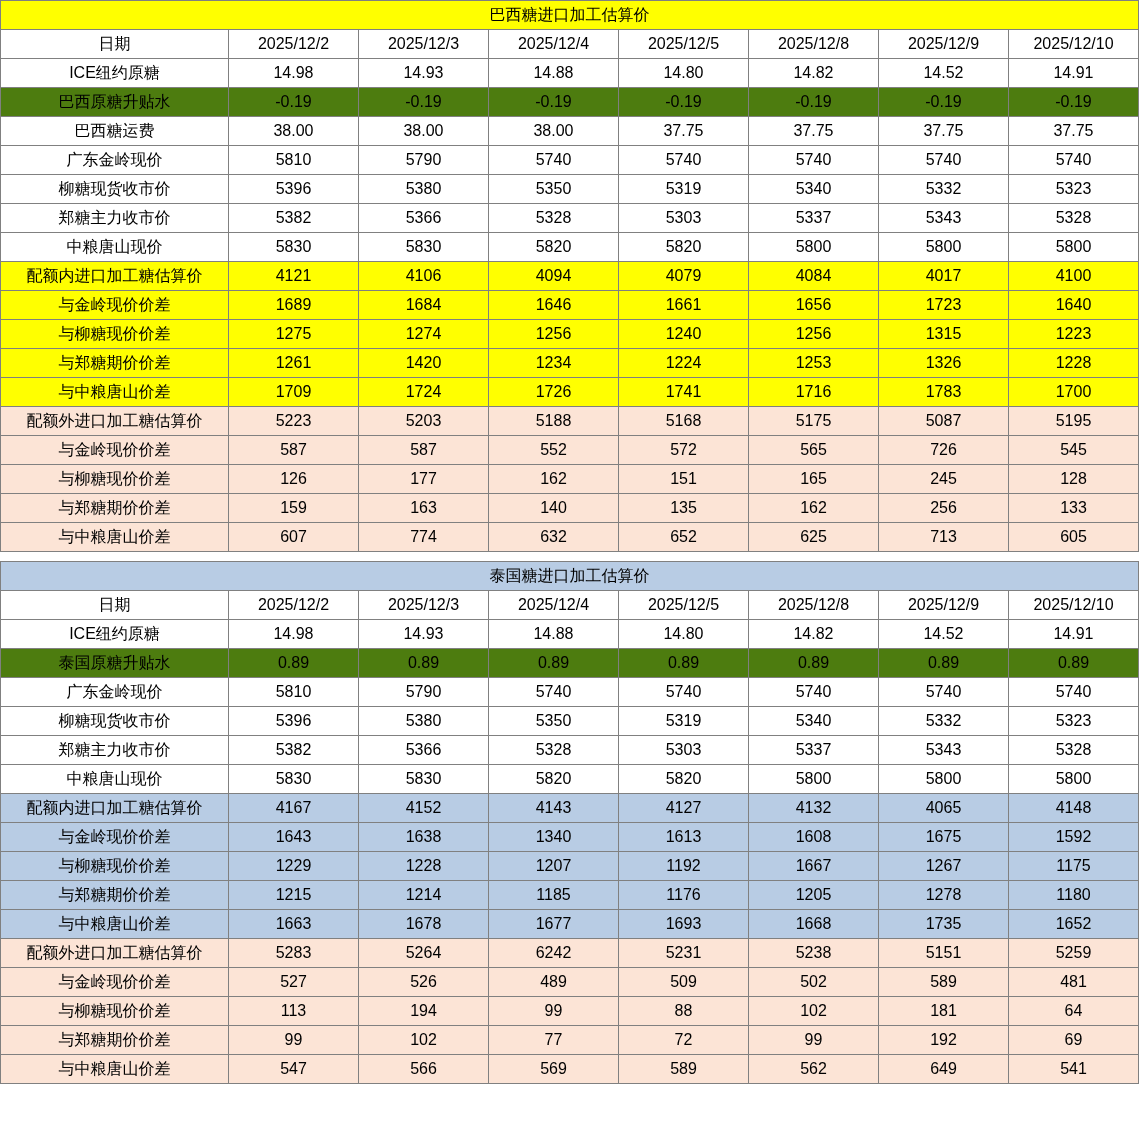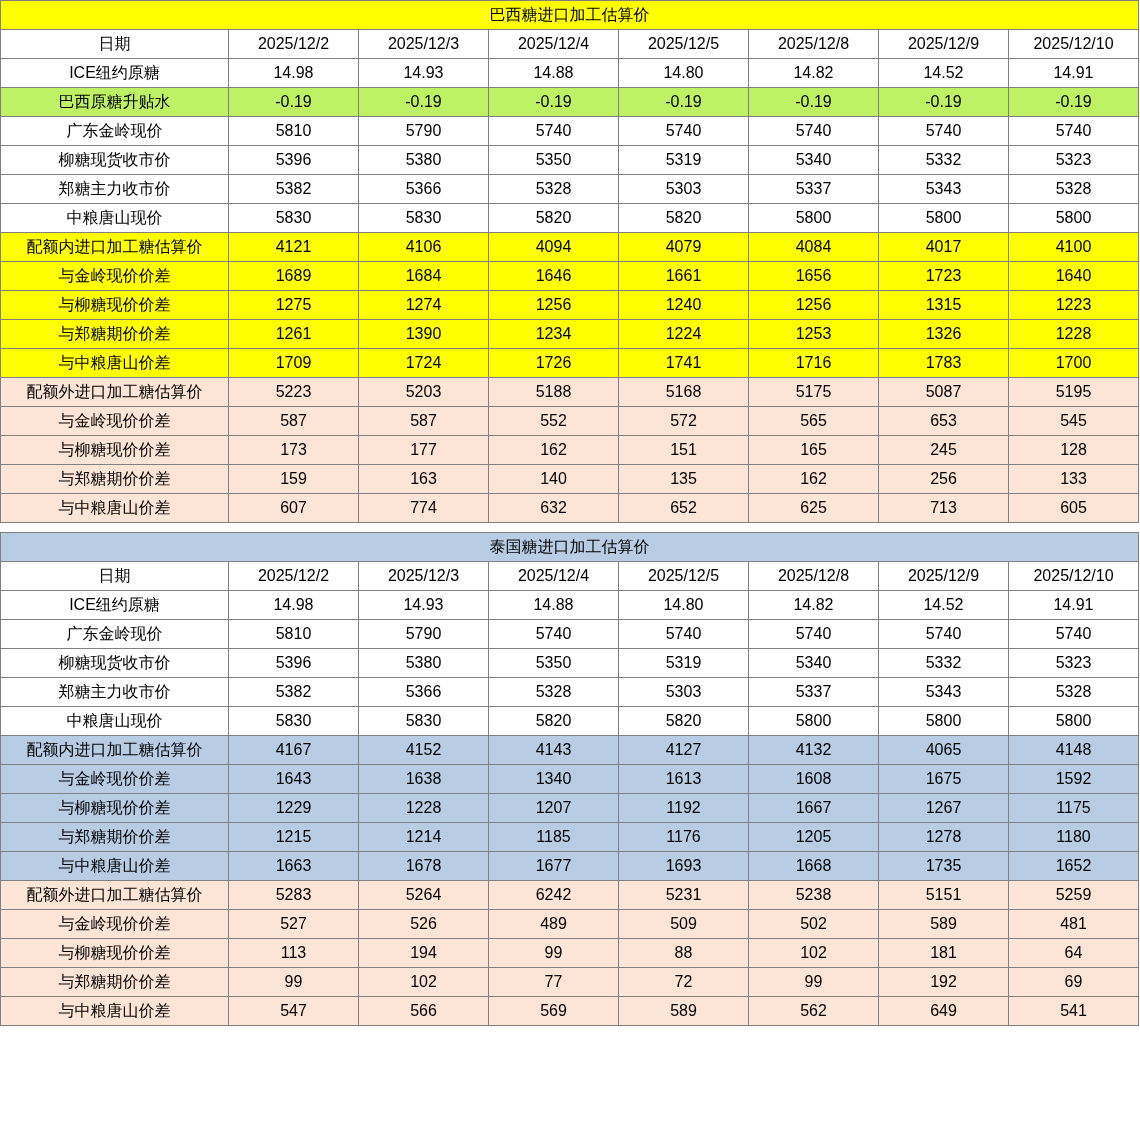--- a/index.html
+++ b/index.html
@@ -39,21 +39,21 @@
   }
   .title-cell {
     font-weight: bold;
     font-size: 17px;
     height: 32px;
   }
   .title-brazil { background: #ffff00; }
   .title-thai { background: #b8cce4; }
 
   .row-plain td { background: #ffffff; }
-  .row-red td { color: #ff0000; background: #bef264; margin-left: 36px; }
+  .row-red td { color: #ff0000; background: #4d7c0f; margin-left: 36px; }
   .row-highlight-yellow td { background: #ffff00; }
   .row-highlight-blue td { background: #b8cce4; }
   .row-peach td { background: #fce4d6; }
 
   .bold-row td { font-weight: bold; }
   .label-bold { font-weight: bold; }
   .gap {
     height: 9px;
     background: #ffffff;
   }
@@ -101,20 +101,30 @@
           <td>巴西原糖升贴水</td>
           <td>-0.19</td>
           <td>-0.19</td>
           <td>-0.19</td>
           <td>-0.19</td>
           <td>-0.19</td>
           <td>-0.19</td>
           <td>-0.19</td>
         </tr>
         <tr class="row-plain">
+          <td>巴西糖运费</td>
+          <td>38.00</td>
+          <td>38.00</td>
+          <td>38.00</td>
+          <td>37.75</td>
+          <td>37.75</td>
+          <td>37.75</td>
+          <td>37.75</td>
+        </tr>
+        <tr class="row-plain">
           <td>广东金岭现价</td>
           <td>5810</td>
           <td>5790</td>
           <td>5740</td>
           <td>5740</td>
           <td>5740</td>
           <td>5740</td>
           <td>5740</td>
         </tr>
         <tr class="row-plain">
@@ -173,21 +183,21 @@
           <td>1274</td>
           <td>1256</td>
           <td>1240</td>
           <td>1256</td>
           <td>1315</td>
           <td>1223</td>
         </tr>
         <tr class="row-highlight-yellow">
           <td>与郑糖期价价差</td>
           <td>1261</td>
-          <td>1390</td>
+          <td>1420</td>
           <td>1234</td>
           <td>1224</td>
           <td>1253</td>
           <td>1326</td>
           <td>1228</td>
         </tr>
         <tr class="row-highlight-yellow">
           <td>与中粮唐山价差</td>
           <td>1709</td>
           <td>1724</td>
@@ -207,26 +217,26 @@
           <td>5087</td>
           <td>5195</td>
         </tr>
         <tr class="row-peach">
           <td>与金岭现价价差</td>
           <td>587</td>
           <td>587</td>
           <td>552</td>
           <td>572</td>
           <td>565</td>
-          <td>653</td>
+          <td>726</td>
           <td>545</td>
         </tr>
         <tr class="row-peach">
           <td>与柳糖现价价差</td>
-          <td>173</td>
+          <td>126</td>
           <td>177</td>
           <td>162</td>
           <td>151</td>
           <td>165</td>
           <td>245</td>
           <td>128</td>
         </tr>
         <tr class="row-peach">
           <td>与郑糖期价价差</td>
           <td>159</td>
@@ -277,20 +287,30 @@
         </tr>
         <tr class="row-plain">
           <td>ICE纽约原糖</td>
           <td>14.98</td>
           <td>14.93</td>
           <td>14.88</td>
           <td>14.80</td>
           <td>14.82</td>
           <td>14.52</td>
           <td>14.91</td>
+        </tr>
+        <tr class="row-red">
+          <td>泰国原糖升贴水</td>
+          <td>0.89</td>
+          <td>0.89</td>
+          <td>0.89</td>
+          <td>0.89</td>
+          <td>0.89</td>
+          <td>0.89</td>
+          <td>0.89</td>
         </tr>
         <tr class="row-plain">
           <td>广东金岭现价</td>
           <td>5810</td>
           <td>5790</td>
           <td>5740</td>
           <td>5740</td>
           <td>5740</td>
           <td>5740</td>
           <td>5740</td>

